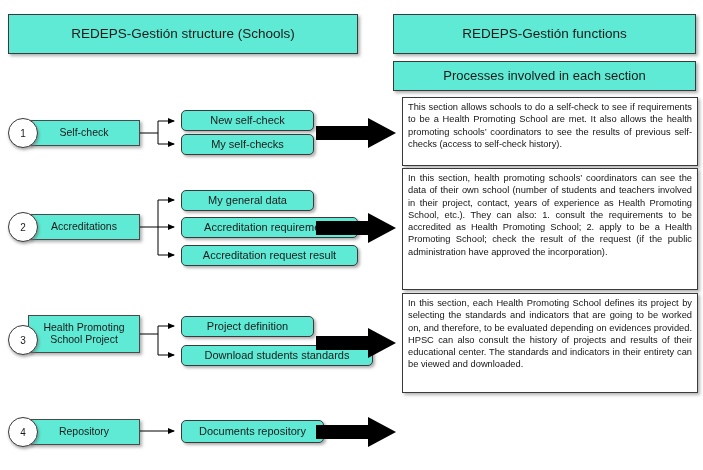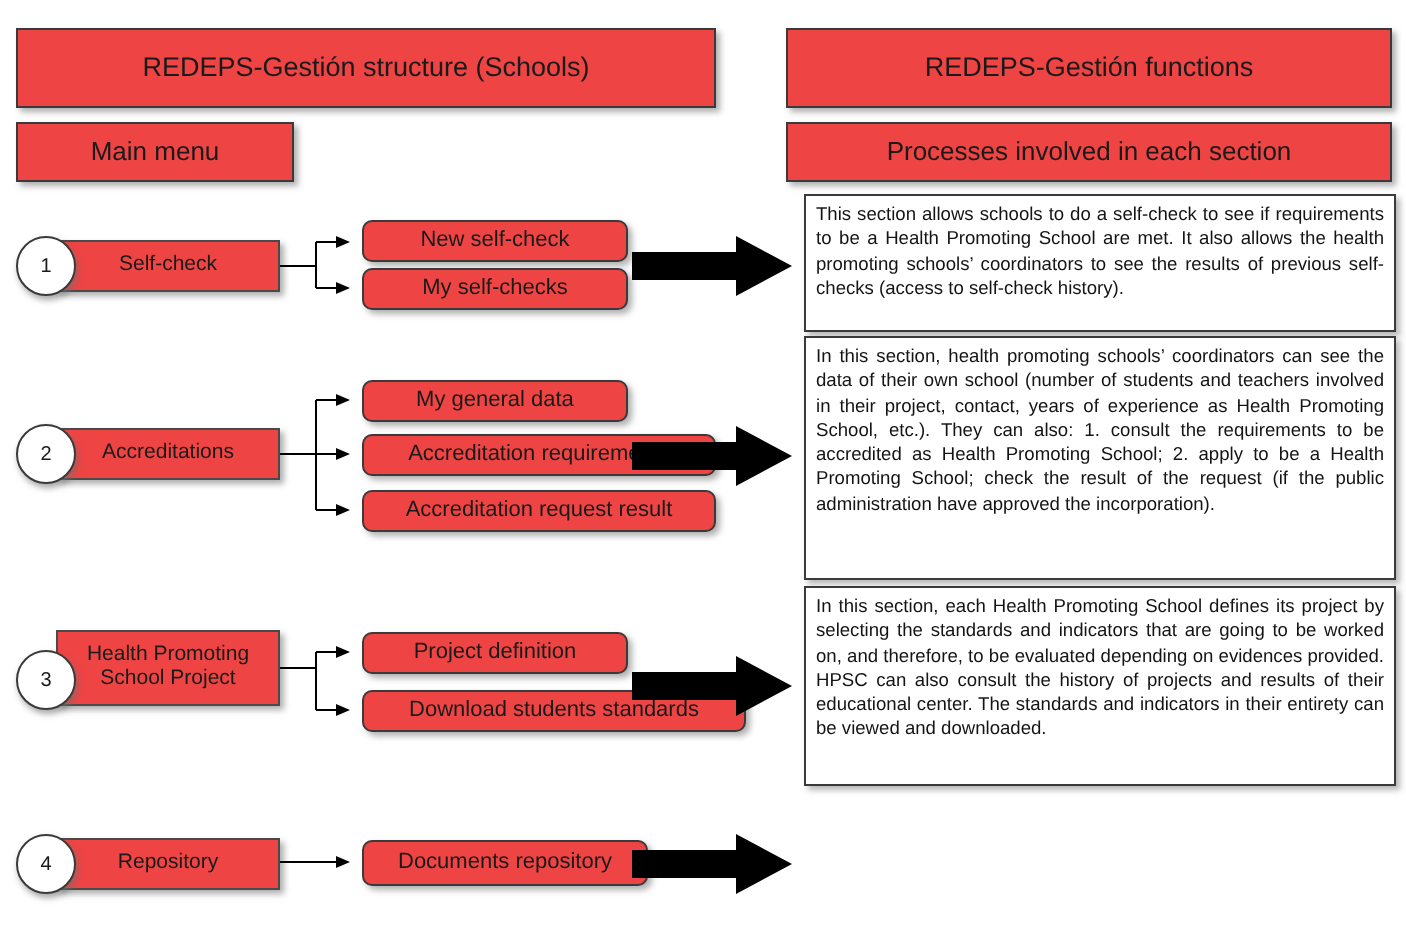--- a/index.html
+++ b/index.html
@@ -18,21 +18,21 @@
   #canvas {
     position: absolute;
     left: 0; top: 0;
     width: 703px;
     height: 470px;
   }
 
   
   .box {
     position: absolute;
-    background: #ef4444;
+    background: #5eead4;
     border: 1px solid #3a3a3a;
     box-shadow: 2px 2px 3px rgba(110,110,110,0.55);
     box-sizing: border-box;
     display: flex;
     align-items: center;
     justify-content: center;
     text-align: center;
     line-height: 1.1;
     color: #1a1a1a;
   }
@@ -108,21 +108,20 @@
 </style>
 </head>
 <body>
 
 <div id="canvas">
 
   <div class="box hdr-title" style="left:8px; top:14px; width:350px; height:40px;">REDEPS-Gestión structure (Schools)</div>
 
   <div class="box hdr-title" style="left:393px; top:14px; width:303px; height:40px;">REDEPS-Gestión functions</div>
 
-  <div class="box hdr-sub" style="left:8px; top:61px; width:139px; height:30px;">Main menu</div>
 
 
   <div class="box hdr-sub" style="left:393px; top:61px; width:303px; height:30px;">Processes involved in each section</div>
 
   <div class="circle" style="left:8px; top:118px;">1</div>
 
   <div class="box mainmenu" style="left:28px; top:120px; width:112px; height:26px;">Self-check</div>
 
   <div class="box rounded secmenu" style="left:181px; top:110px; width:133px; height:21px;">New self-check</div>
 

